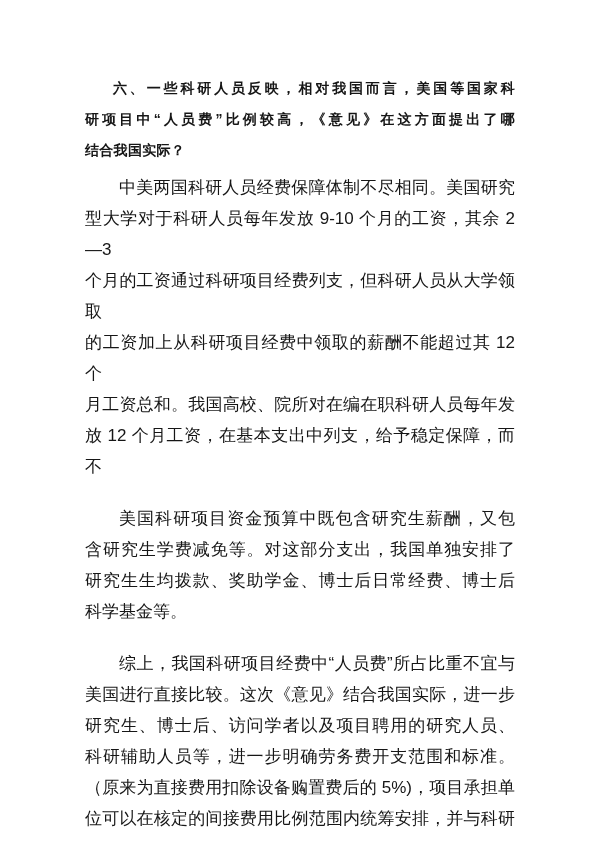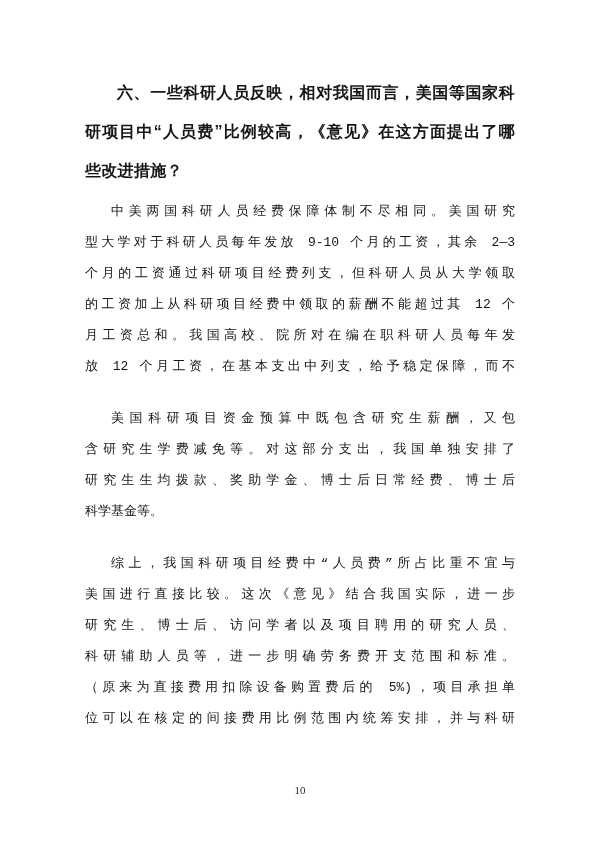--- a/index.html
+++ b/index.html
@@ -17,28 +17,28 @@
   }
   .content {
     position: absolute;
     left: 85px;
     top: 73px;
     width: 430px;
   }
   .heading {
     font-family: "Liberation Sans", "DejaVu Sans", sans-serif;
     font-weight: bold;
-    font-size: 16px;
-    line-height: 39px;
+    font-size: 14px;
+    line-height: 31px;
     letter-spacing: 0.3px;
   }
   .body {
     margin-top: 6px;
-    font-family: Liberation Mono, monospace;
-    font-size: 13px;
+    font-family: Liberation Sans, sans-serif;
+    font-size: 17px;
     line-height: 31px;
   }
   .para + .para {
     margin-top: 21px;
   }
   .line {
     text-align: justify;
     text-align-last: left;
     white-space: normal;
   }
@@ -63,21 +63,21 @@
   }
 </style>
 </head>
 <body>
 
 <div class="page">
   <div class="content">
     <div class="heading">
         <div class="line fill indent"><span>六、一些科研人员反映，相对我国而言，美国等国家科</span></div>
         <div class="line fill"><span>研项目中“人员费”比例较高，《意见》在这方面提出了哪</span></div>
-        <div class="line"><span>些改进措施？</span></div>
+        <div class="line"><span>结合我国实际？</span></div>
       </div>
     <div class="body">
         <div class="para">
           <div class="line fill indent"><span>中美两国科研人员经费保障体制不尽相同。美国研究</span></div>
           <div class="line fill"><span>型大学对于科研人员每年发放 9-10 个月的工资，其余 2—3</span></div>
           <div class="line fill"><span>个月的工资通过科研项目经费列支，但科研人员从大学领取</span></div>
           <div class="line fill"><span>的工资加上从科研项目经费中领取的薪酬不能超过其 12 个</span></div>
           <div class="line fill"><span>月工资总和。我国高校、院所对在编在职科研人员每年发</span></div>
           <div class="line fill"><span>放 12 个月工资，在基本支出中列支，给予稳定保障，而不</span></div>
         </div>

